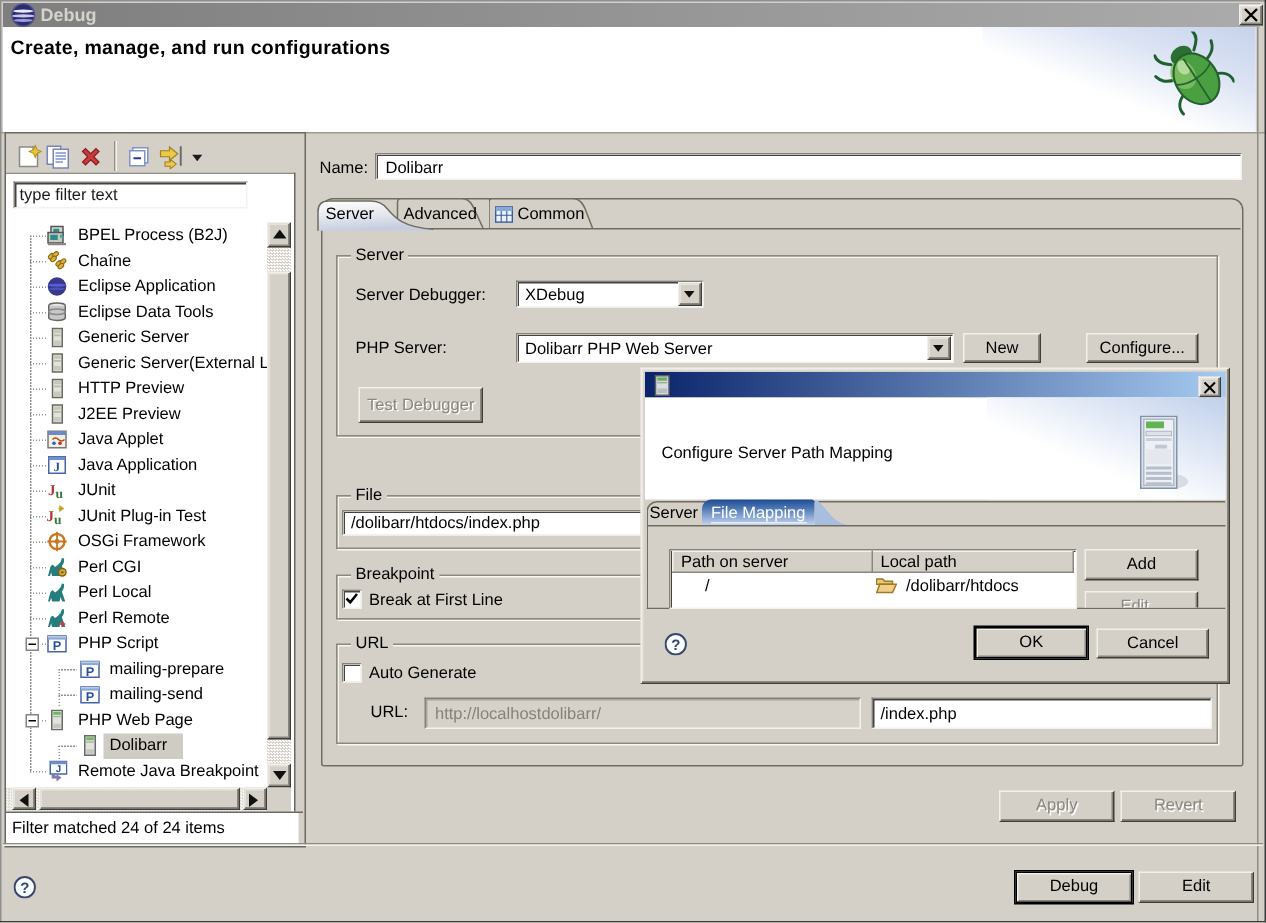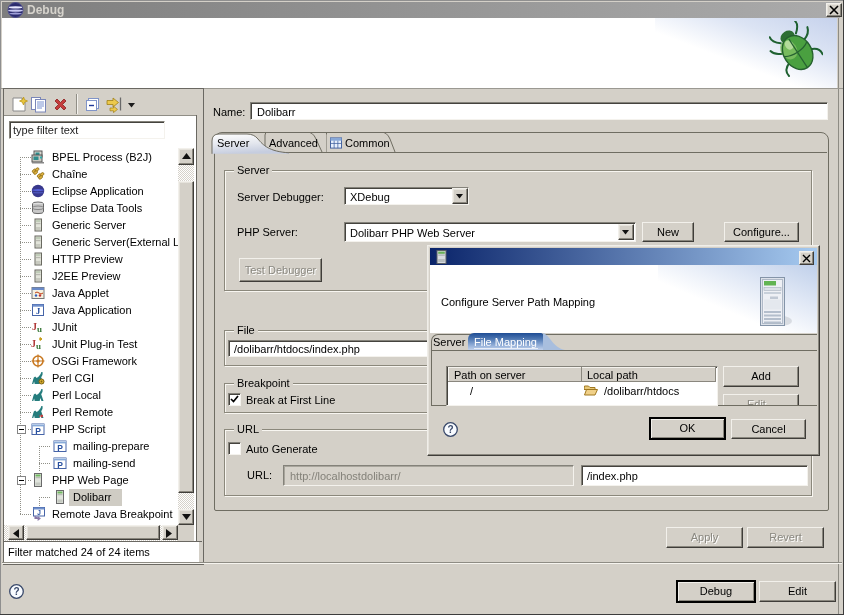--- a/index.html
+++ b/index.html
@@ -33,20 +33,21 @@
 </svg>
 <div class="a" style="left:27px;top:3px;font-weight:bold;font-size:12px;color:#d6d3cc">Debug</div>
 <div class="a raised" style="left:826px;top:3px;width:16px;height:14px"></div>
 <svg class="a" style="left:829px;top:5px" width="10" height="10" viewBox="0 0 10 10">
       <path d="M1 1 L9 9 M9 1 L1 9" stroke="#000" stroke-width="1.6"></path>
     </svg>
 
 <div class="a" style="left:2px;top:18px;width:835px;height:70px;background:#fff"></div>
 <div class="a" style="left:838px;top:18px;width:1px;height:596px;background:#8e8c84"></div>
 <div class="a" style="left:655px;top:18px;width:182px;height:70px;background:linear-gradient(to bottom left,#c6d2ec 0%,#dce4f4 30%,#ffffff 60%)"></div>
+<div class="a" style="left:7px;top:24px;font-weight:bold;font-size:13px;letter-spacing:0.2px">Create, manage, and run configurations</div>
 
 <svg class="a" style="left:769px;top:21px" width="54" height="58" viewBox="0 0 54 58">
   <g transform="rotate(-33 27 29)">
     <g stroke="#1e6030" stroke-width="2" fill="none" stroke-linecap="round">
       <path d="M18 15 C13 11 11 8 12 4"></path>
           <path d="M15 25 C8 23 6 20 5 16"></path>
           <path d="M15 36 C9 38 6 42 7 47"></path>
       <path d="M36 15 C41 11 43 8 42 4"></path>
           <path d="M39 25 C46 23 48 20 49 16"></path>
           <path d="M39 36 C45 38 48 42 47 47"></path>

